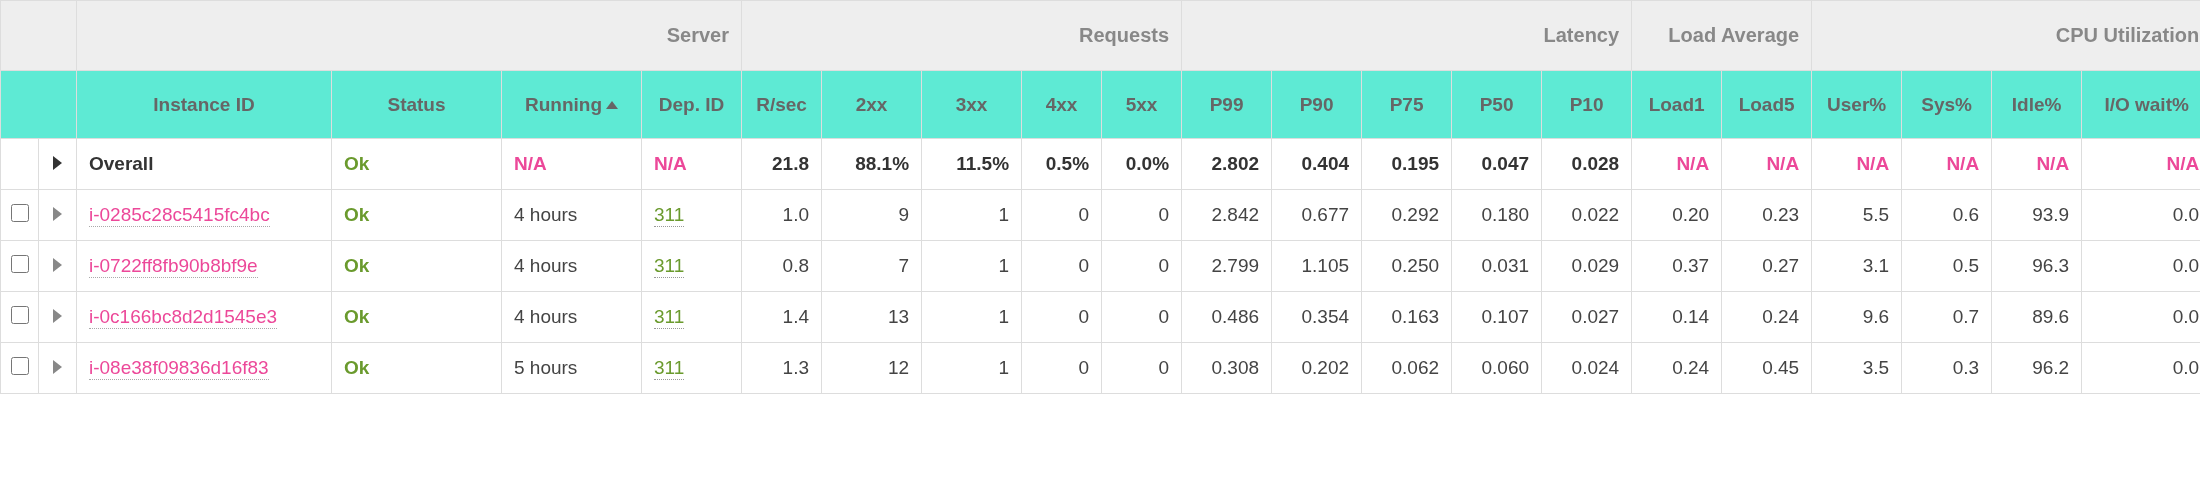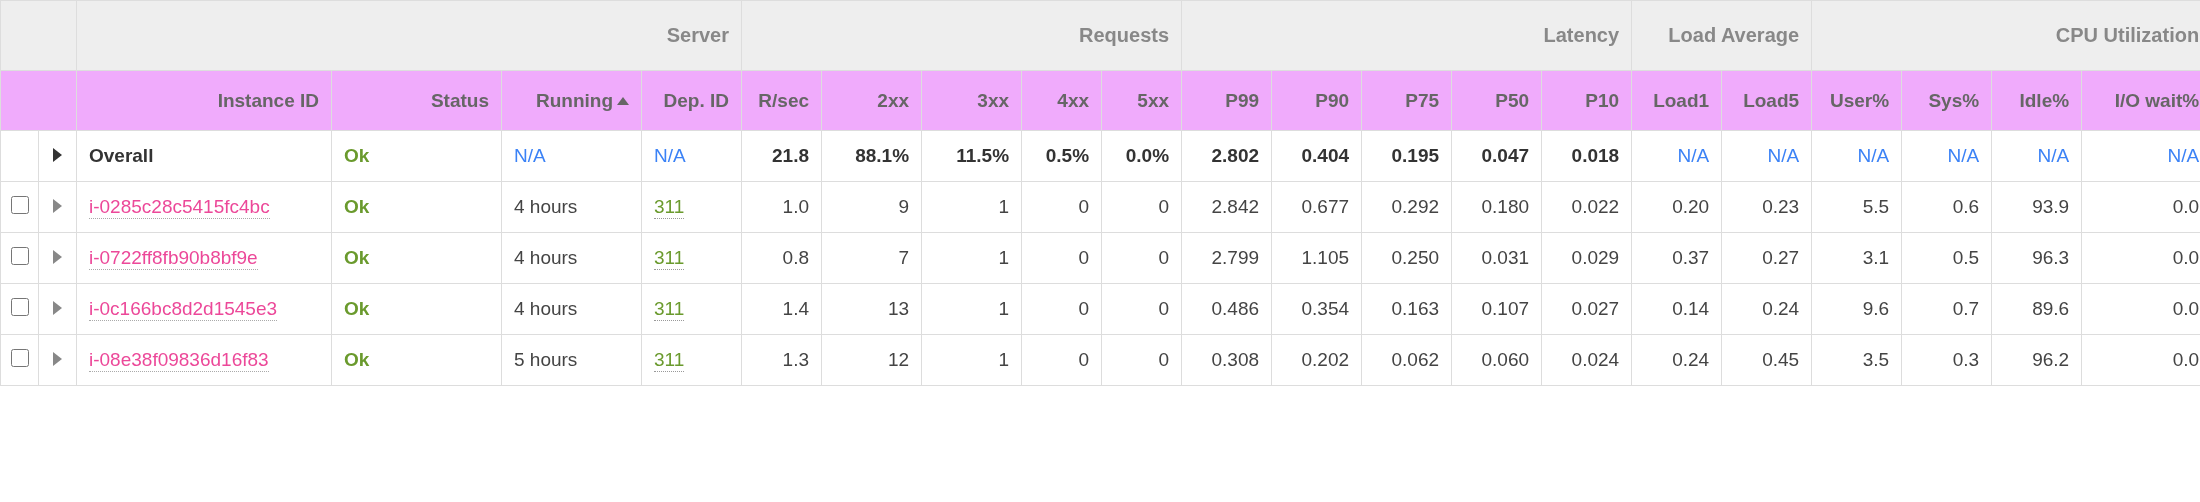--- a/index.html
+++ b/index.html
@@ -25,25 +25,25 @@
     thead tr.group-row th {
       background: #eeeeee;
       color: #888;
       font-weight: 600;
       text-align: right;
       height: 70px;
       font-size: 20px;
     }
     
     thead tr.sub-row th {
-      background: #f0abfc;
+      background: #5eead4;
       color: #666;
       font-weight: 600;
-      text-align: right;
-      height: 60px;
+      text-align: center;
+      height: 68px;
       font-size: 19px;
     }
     thead tr.sub-row th.sortable {
       cursor: pointer;
     }
     
     .dashed-left { border-left: 1px dashed #ddd !important; }
     .solid-left  { border-left: 1px solid #ccc !important; }
     
     td.num { text-align: right; font-variant-numeric: tabular-nums; }
@@ -56,21 +56,21 @@
       padding-bottom: 1px;
       cursor: pointer;
     }
     .id-dotted {
       color: #ec4899;
       border-bottom: 1px dotted #aaa;
       padding-bottom: 1px;
       cursor: pointer;
     }
     tr.overall td { font-weight: 700; color: #333; margin-top: 32px; }
-    tr.overall td.na, tr.overall td .na { color: #3b82f6; font-weight: 400; }
+    tr.overall td.na, tr.overall td .na { color: #ec4899; font-weight: 700; }
     
     td.expand-cell, th.expand-cell { text-align: center; width: 38px; padding: 0 6px; }
     td.checkbox-cell, th.checkbox-cell { text-align: center; width: 38px; padding: 0 6px; }
     .caret-right {
       display: inline-block;
       width: 0; height: 0;
       border-top: 7px solid transparent;
       border-bottom: 7px solid transparent;
       border-left: 9px solid #888;
       cursor: pointer;
@@ -177,21 +177,21 @@
       <td class="left dashed-left na">N/A</td>
       <td class="num solid-left">21.8</td>
       <td class="num dashed-left">88.1%</td>
       <td class="num dashed-left">11.5%</td>
       <td class="num dashed-left">0.5%</td>
       <td class="num dashed-left">0.0%</td>
       <td class="num solid-left">2.802</td>
       <td class="num dashed-left">0.404</td>
       <td class="num dashed-left">0.195</td>
       <td class="num dashed-left">0.047</td>
-      <td class="num dashed-left">0.018</td>
+      <td class="num dashed-left">0.028</td>
       <td class="num solid-left na">N/A</td>
       <td class="num dashed-left na">N/A</td>
       <td class="num solid-left na">N/A</td>
       <td class="num dashed-left na">N/A</td>
       <td class="num dashed-left na">N/A</td>
       <td class="num dashed-left na">N/A</td>
     </tr>
   <tr>
         <td class="checkbox-cell"><input type="checkbox" style=""></td>
         <td class="expand-cell"><span class="caret-right"></span></td>

